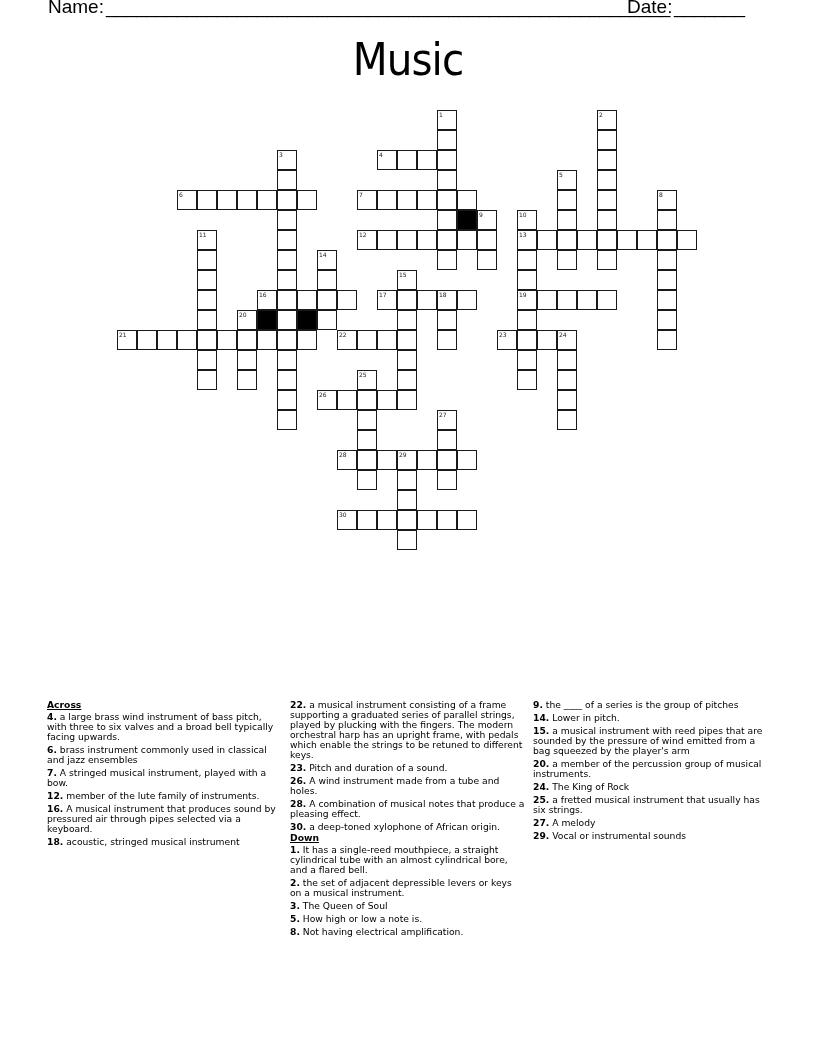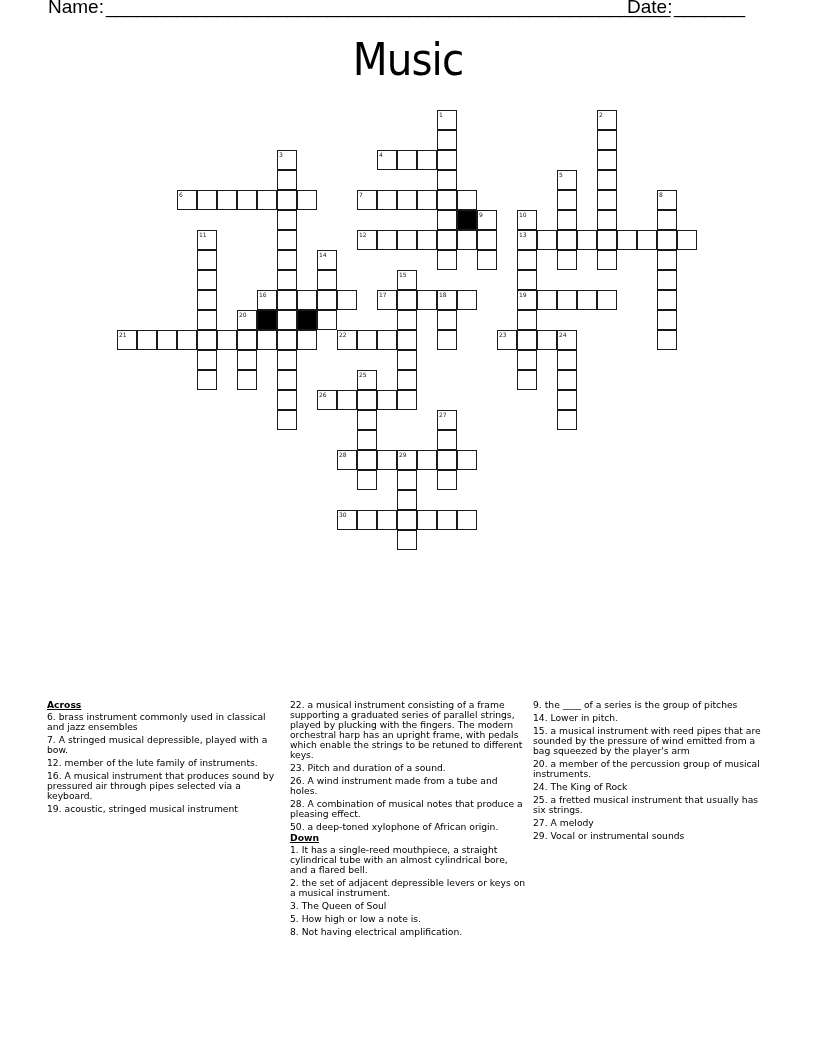--- a/index.html
+++ b/index.html
@@ -12,21 +12,21 @@
   .title { position: absolute; top: 34px; left: 0; width: 816px; text-align: center; font-family: "DejaVu Sans", sans-serif; font-size: 44px; font-weight: normal; letter-spacing: -1px; transform: scaleX(0.92); }
   .grid { position: absolute; left: 0; top: 0; width: 816px; height: 600px; }
   .cell { position: absolute; width: 20px; height: 20px; box-sizing: border-box; border: 1px solid #1a1a1a; background: #fff; }
   .cell.block { background: #000; }
   .cell .num { position: absolute; left: 1px; top: 0px; font-size: 6px; line-height: 7px; font-family: "DejaVu Sans", sans-serif; color: #222; }
   .clues { position: absolute; top: 700px; left: 47px; width: 740px; font-size: 9.2px; line-height: 10px; }
   .col { position: absolute; top: 0; width: 236px; }
   .col1 { left: 0; } .col2 { left: 243px; } .col3 { left: 486px; }
   .heading { font-weight: bold; text-decoration: underline; margin-bottom: 2px; }
   .clue { margin-bottom: 3px; }
-  .clue .n { font-weight: normal; text-align: right; }
+  .clue .n { font-weight: bold; text-align: right; }
 </style>
 </head>
 <body>
 
 <div class="header">
   <span class="name-label">Name:</span>
   <span class="name-line">________________________________________________________</span>
   <span class="date-label">Date:</span>
   <span class="date-line">_______</span>
 </div>
@@ -255,32 +255,33 @@
     <div class="cell" style="left: 437px; top: 510px;"></div>
     <div class="cell" style="left: 457px; top: 510px;"></div>
     <div class="cell block" style="left: 457px; top: 210px;"></div>
     <div class="cell block" style="left: 257px; top: 310px;"></div>
     <div class="cell block" style="left: 297px; top: 310px;"></div>
   </div>
 
 <div class="clues">
   <div class="col col1" id="col1">
     <div class="heading">Across</div>
+  <div class="clue"><span class="n">4.</span><span> a large brass wind instrument of bass pitch, with three to six valves and a broad bell typically facing upwards.</span></div>
       <div class="clue"><span class="n">6.</span><span> brass instrument commonly used in classical and jazz ensembles</span></div>
-      <div class="clue"><span class="n">7.</span><span> A stringed musical depressible, played with a bow.</span></div>
+      <div class="clue"><span class="n">7.</span><span> A stringed musical instrument, played with a bow.</span></div>
       <div class="clue"><span class="n">12.</span><span> member of the lute family of instruments.</span></div>
       <div class="clue"><span class="n">16.</span><span> A musical instrument that produces sound by pressured air through pipes selected via a keyboard.</span></div>
-      <div class="clue"><span class="n">19.</span><span> acoustic, stringed musical instrument</span></div>
+      <div class="clue"><span class="n">18.</span><span> acoustic, stringed musical instrument</span></div>
     </div>
   <div class="col col2" id="col2">
       <div class="clue"><span class="n">22.</span><span> a musical instrument consisting of a frame supporting a graduated series of parallel strings, played by plucking with the fingers. The modern orchestral harp has an upright frame, with pedals which enable the strings to be retuned to different keys.</span></div>
       <div class="clue"><span class="n">23.</span><span> Pitch and duration of a sound.</span></div>
       <div class="clue"><span class="n">26.</span><span> A wind instrument made from a tube and holes.</span></div>
       <div class="clue"><span class="n">28.</span><span> A combination of musical notes that produce a pleasing effect.</span></div>
-      <div class="clue"><span class="n">50.</span><span> a deep-toned xylophone of African origin.</span></div>
+      <div class="clue"><span class="n">30.</span><span> a deep-toned xylophone of African origin.</span></div>
       <div class="heading" style="margin-top: -2px;">Down</div>
       <div class="clue"><span class="n">1.</span><span> It has a single-reed mouthpiece, a straight cylindrical tube with an almost cylindrical bore, and a flared bell.</span></div>
       <div class="clue"><span class="n">2.</span><span> the set of adjacent depressible levers or keys on a musical instrument.</span></div>
       <div class="clue"><span class="n">3.</span><span> The Queen of Soul</span></div>
       <div class="clue"><span class="n">5.</span><span> How high or low a note is.</span></div>
       <div class="clue"><span class="n">8.</span><span> Not having electrical amplification.</span></div>
     </div>
   <div class="col col3" id="col3">
       <div class="clue"><span class="n">9.</span><span> the ____ of a series is the group of pitches</span></div>
       <div class="clue"><span class="n">14.</span><span> Lower in pitch.</span></div>

